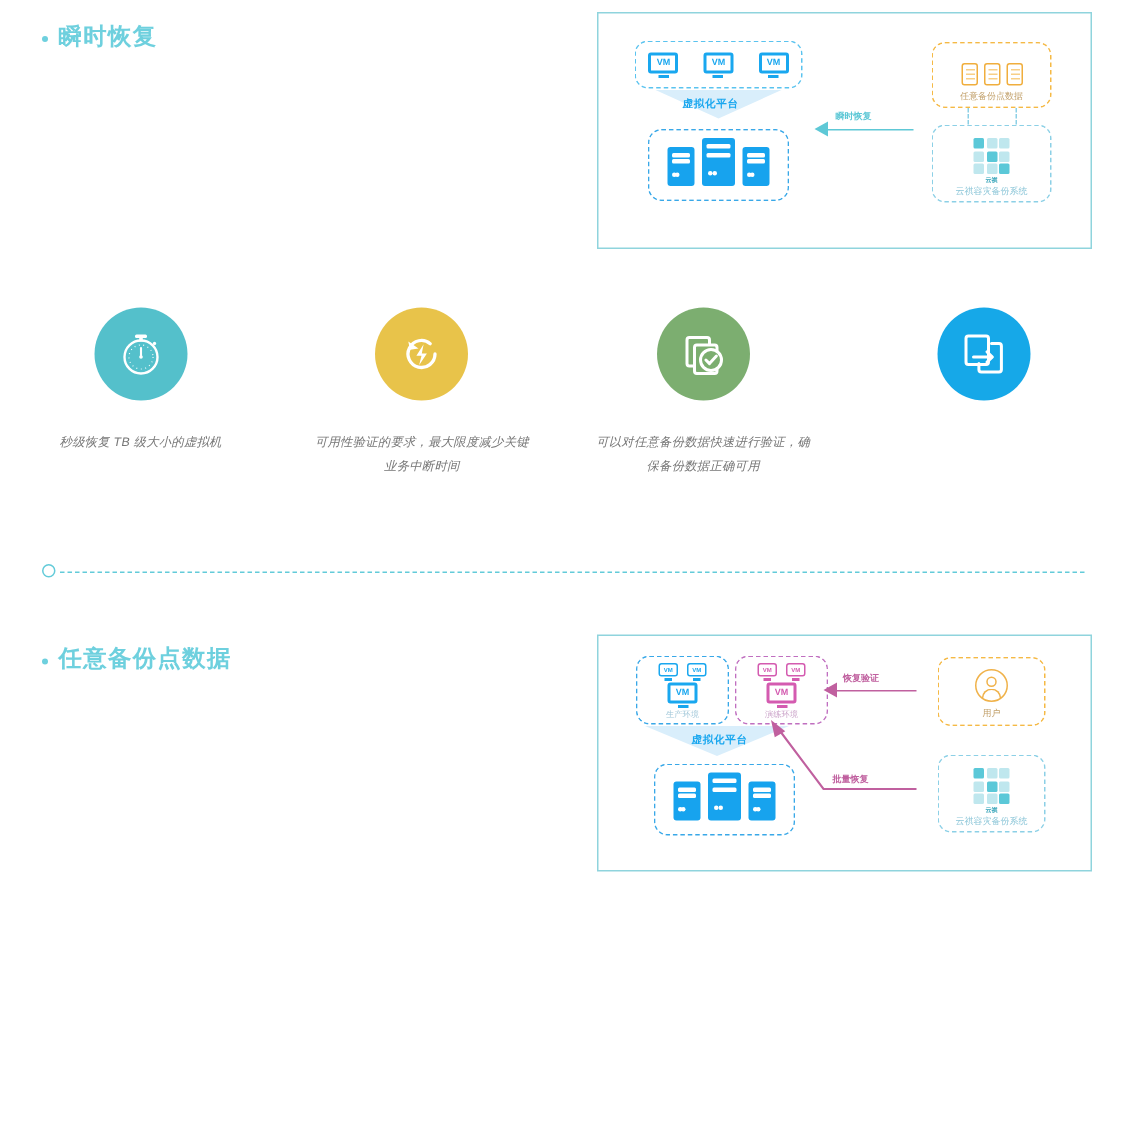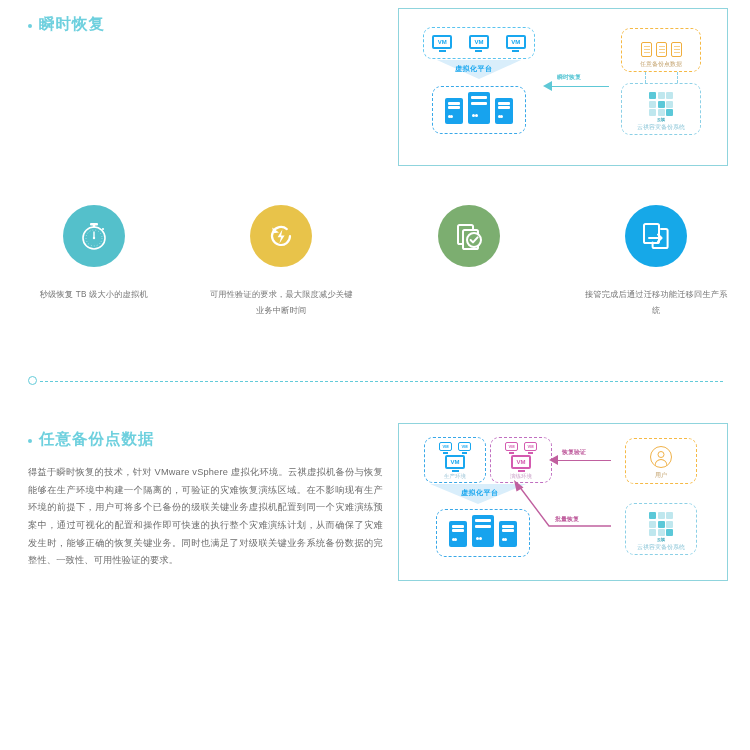--- a/index.html
+++ b/index.html
@@ -115,21 +115,21 @@
     width:13px;height:7px;border:1.5px solid #f0b24a;border-bottom:none;
     border-radius:7px 7px 0 0;box-sizing:border-box;}
 
   
   .arrow-line{position:absolute;height:1.4px;}
   .arrow-head{position:absolute;width:0;height:0;border-style:solid;}
   .arrow-label{position:absolute;font-size:6px;font-weight:bold;white-space:nowrap;}
 
   
   .features{position:absolute;left:0;width:750px;display:flex;}
-  #features-1{top:205px;}
+  #features-1{top:205px;font-style:italic;}
   .feat{flex:1;display:flex;flex-direction:column;align-items:center;}
   .circ{
     width:62px;height:62px;border-radius:50%;
     display:flex;align-items:center;justify-content:center;
   }
   .feat-cap{
     margin-top:20px;font-size:8.2px;line-height:1.95;color:#777;
     text-align:center;width:150px;letter-spacing:.2px;
   }
 
@@ -267,50 +267,49 @@
 
       <div class="feat">
         <div class="circ" style="background:#7cae70;">
           <svg width="34" height="34" viewBox="0 0 34 34">
             <rect x="6" y="6" width="15" height="19" rx="1.6" fill="none" stroke="#fff" stroke-width="2"></rect>
             <rect x="11" y="11" width="15" height="19" rx="1.6" fill="#7cae70" stroke="#fff" stroke-width="2"></rect>
             <circle cx="22" cy="21" r="7" fill="#7cae70" stroke="#fff" stroke-width="2"></circle>
             <path d="M18.6 21 L21 23.4 L25.6 18.4" fill="none" stroke="#fff" stroke-width="2" stroke-linecap="round" stroke-linejoin="round"></path>
           </svg>
         </div>
+        <div class="feat-cap">可以对任意备份数据快速进行验证，确保备份数据正确可用</div>
       </div>
 
       <div class="feat">
         <div class="circ" style="background:#16a8e8;">
           <svg width="34" height="34" viewBox="0 0 34 34">
             <rect x="5" y="5" width="15" height="19" rx="1.6" fill="none" stroke="#fff" stroke-width="2"></rect>
             <path d="M22 10 h5 a1.6 1.6 0 0 1 1.6 1.6 v15.8 a1.6 1.6 0 0 1 -1.6 1.6 h-11.8 a1.6 1.6 0 0 1 -1.6 -1.6 v-4" fill="none" stroke="#fff" stroke-width="2" stroke-linecap="round"></path>
             <line x1="10" y1="19" x2="22" y2="19" stroke="#fff" stroke-width="2" stroke-linecap="round"></line>
             <path d="M19 15.6 L22.6 19 L19 22.4" fill="none" stroke="#fff" stroke-width="2" stroke-linecap="round" stroke-linejoin="round"></path>
           </svg>
         </div>
-        <div class="feat-cap">接管完成后通过迁移功能迁移回生产系统</div>
       </div>
 
     </div>
   </div>
 
   <div class="divider">
     <div class="dcirc"></div>
     <div class="dline"></div>
   </div>
 
   <div class="section" id="section-2">
 
     <div class="text-col">
       <div class="sec-head">
         <span class="dot"></span>
         <span>任意备份点数据</span>
       </div>
-      <p class="sec-body">得益于瞬时恢复的技术，针对 VMware vSphere 虚拟化环境。云祺虚拟机备份与恢复能够在生产环境中构建一个隔离的，可验证的灾难恢复演练区域。在不影响现有生产环境的前提下，用户可将多个已备份的级联关键业务虚拟机配置到同一个灾难演练预案中，通过可视化的配置和操作即可快速的执行整个灾难演练计划，从而确保了灾难发生时，能够正确的恢复关键业务。同时也满足了对级联关键业务系统备份数据的完整性、一致性、可用性验证的要求。</p>
     </div>
 
     <div class="diagram">
       <div class="dg-inner">
 
         <div class="dbox d-blue" style="left:25px;top:13px;width:62px;height:46px;">
           <div style="display:flex;justify-content:center;gap:6px;padding-top:4px;">
             <div class="vm sm">
               <div class="scr">VM</div>
               <div class="stand"></div>

